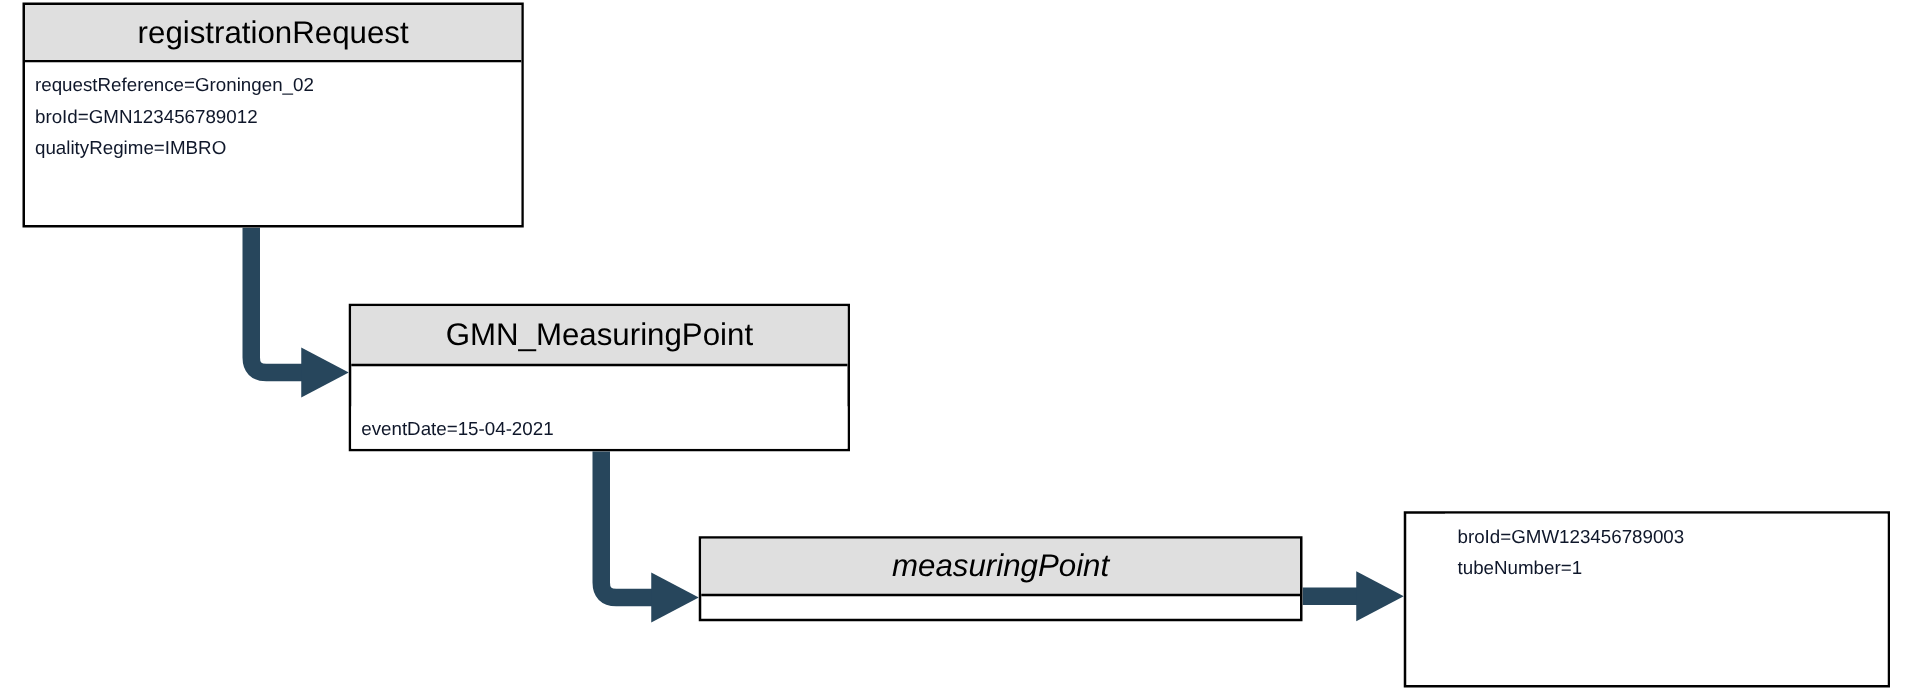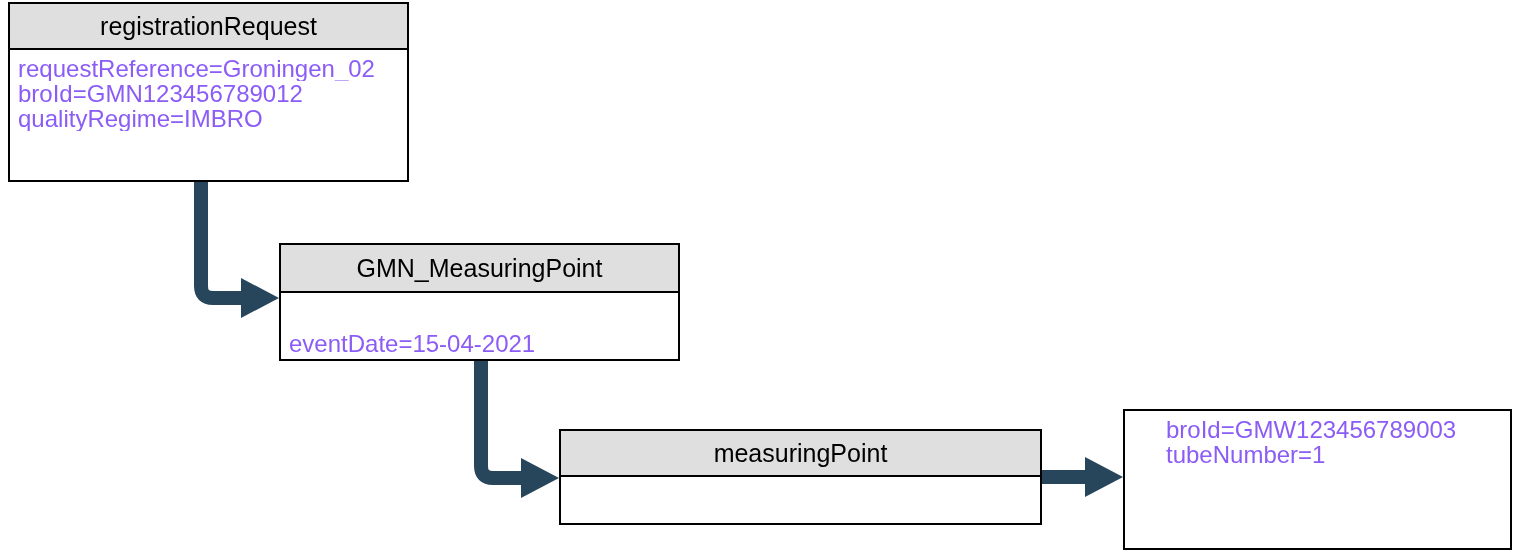--- a/index.html
+++ b/index.html
@@ -38,23 +38,23 @@
     white-space: nowrap;
   }
   .uml-body {
     box-sizing: border-box;
     flex: 1 1 auto;
     background: #ffffff;
     padding: 6px 0 0 8px;
     overflow: hidden;
   }
   .uml-attr {
-    font-size: 24px;
+    font-size: 15px;
     line-height: 25px;
-    color: #8b5cf6;
+    color: #0f172a;
     white-space: nowrap;
     overflow: hidden;
   }
   svg.connectors {
     position: absolute;
     left: 0;
     top: 0;
     width: 1526px;
     height: 556px;
     overflow: visible;
@@ -77,37 +77,37 @@
       <path d="M 481 361 L 481 466 Q 481 478 493 478 L 525 478" fill="none" stroke="#27465C" stroke-width="14" stroke-linecap="butt"></path>
       <path d="M 521 458 L 559 478 L 521 498 Z" fill="#27465C"></path>
     </g>
 
     <g>
       <path d="M 1042 477 L 1089 477" fill="none" stroke="#27465C" stroke-width="14" stroke-linecap="butt"></path>
       <path d="M 1085 457 L 1123 477 L 1085 497 Z" fill="#27465C"></path>
     </g>
   </svg>
 
-  <div class="uml-box" style="left:8px; top:2px; width:401px; height:180px;">
+  <div class="uml-box" style="left:18px; top:2px; width:401px; height:180px;">
     <div class="uml-header" style="height:46px;">registrationRequest</div>
     <div class="uml-body">
       <div class="uml-attr">requestReference=Groningen_02</div>
       <div class="uml-attr">broId=GMN123456789012</div>
       <div class="uml-attr">qualityRegime=IMBRO</div>
     </div>
   </div>
 
   <div class="uml-box" style="left:279px; top:243px; width:401px; height:118px;gap:32px;">
     <div class="uml-header" style="height:48px;">GMN_MeasuringPoint</div>
     <div class="uml-body">
       <div class="uml-attr">eventDate=15-04-2021</div>
     </div>
   </div>
 
-  <div class="uml-box" style="left:559px; top:429px; width:483px; height:96px;">
+  <div class="uml-box" style="left:559px; top:429px; width:483px; height:68px;font-style:italic;">
     <div class="uml-header" style="height:46px;">measuringPoint</div>
   </div>
 
   <div class="uml-box" style="left:1123px; top:409px; width:389px; height:141px;">
     <div class="uml-body" style="padding-left:10px;margin-left:31px;">
       <div class="uml-attr">broId=GMW123456789003</div>
       <div class="uml-attr">tubeNumber=1</div>
     </div>
   </div>
 

